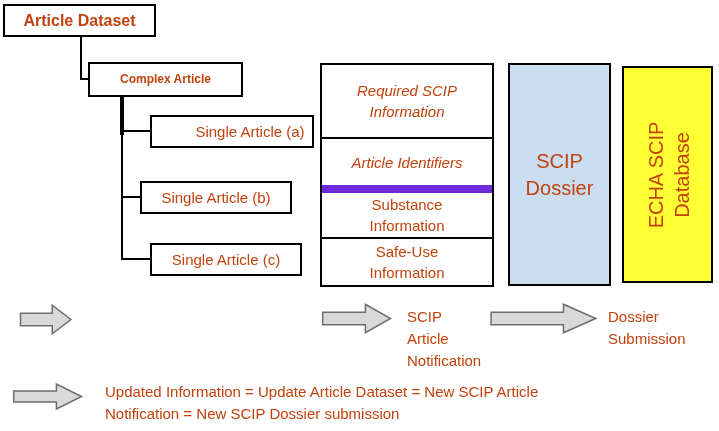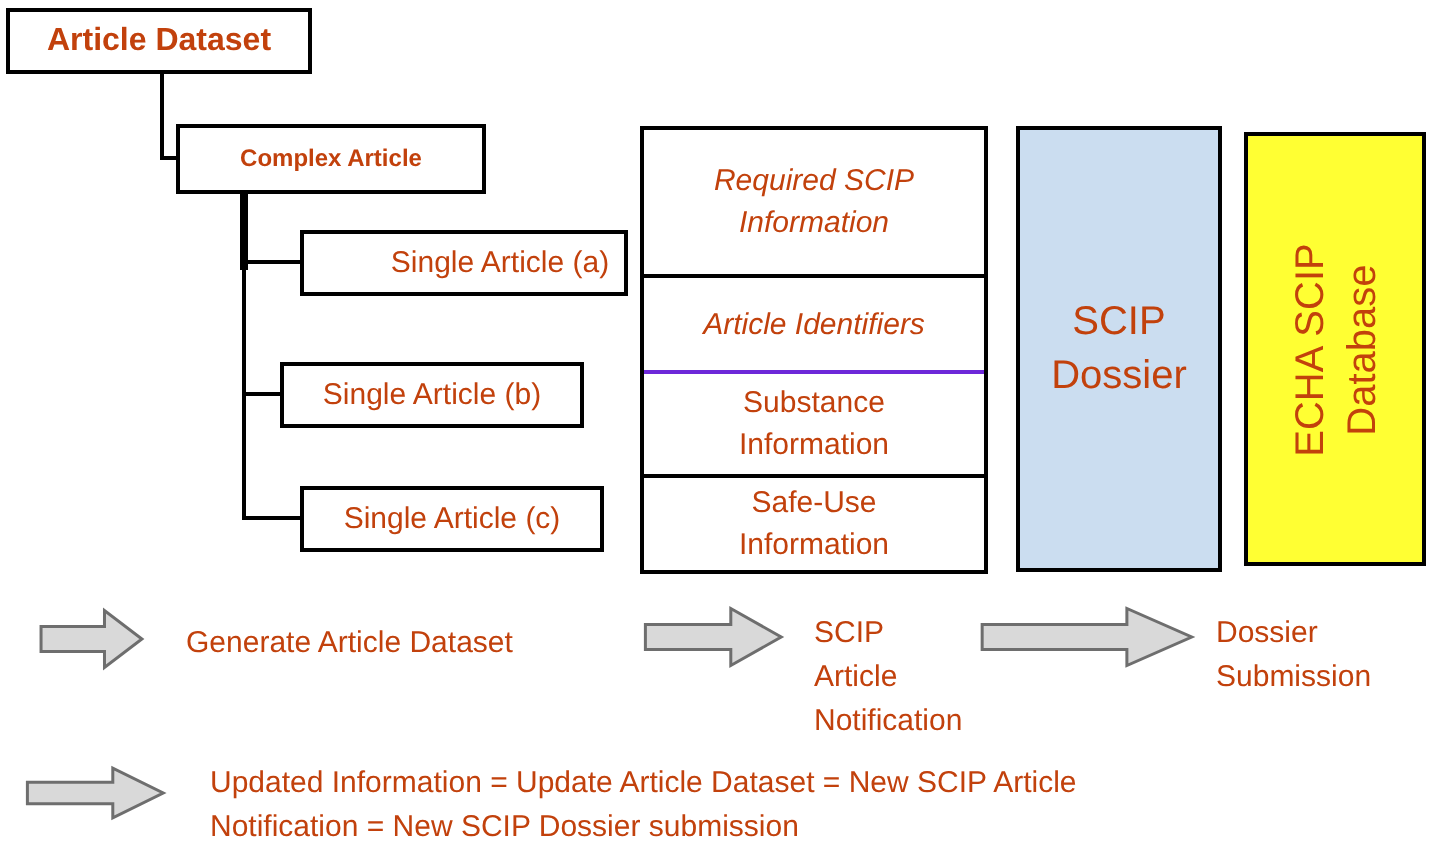--- a/index.html
+++ b/index.html
@@ -58,21 +58,21 @@
     display: flex;
     align-items: center;
     justify-content: center;
     text-align: center;
     font-size: 15px;
     line-height: 21px;
     box-sizing: border-box;
   }
   .cell-header { height: 72px; font-style: italic; }
   .cell-r1 { height: 48px; border-top: 2px solid #000; font-style: italic; }
-  .cell-r2 { height: 52px; border-top: 2px solid #6d28d9; }
+  .cell-r2 { height: 52px; border-top: 8px solid #6d28d9; }
   .cell-r3 { height: 48px; border-top: 2px solid #000; flex: 1; }
 
   
   .b-dossier {
     left: 508px; top: 63px; width: 103px; height: 223px;
     background: var(--dossier-fill, #CBDDF0);
     font-size: 20px; line-height: 27px;
   }
   .b-database {
     position: absolute;
@@ -151,21 +151,20 @@
 Dossier</div>
 
   <div class="b-database">
     <div class="rot-text pre">ECHA SCIP
 Database</div>
   </div>
 
   <svg class="block-arrow a-step1" viewBox="0 0 100 100" preserveAspectRatio="none" aria-hidden="true">
     <polygon points="1,30 62,30 62,4 98,50 62,96 62,70 1,70"></polygon>
   </svg>
-  <div class="flabel t-step1">Generate Article Dataset</div>
 
   <svg class="block-arrow a-step2" viewBox="0 0 100 100" preserveAspectRatio="none" aria-hidden="true">
     <polygon points="1,30 62,30 62,4 98,50 62,96 62,70 1,70"></polygon>
   </svg>
   <div class="flabel t-step2 pre">SCIP
 Article
 Notification</div>
 
   <svg class="block-arrow a-step3" viewBox="0 0 100 100" preserveAspectRatio="none" aria-hidden="true">
     <polygon points="1,30 68,30 68,4 98,50 68,96 68,70 1,70"></polygon>

